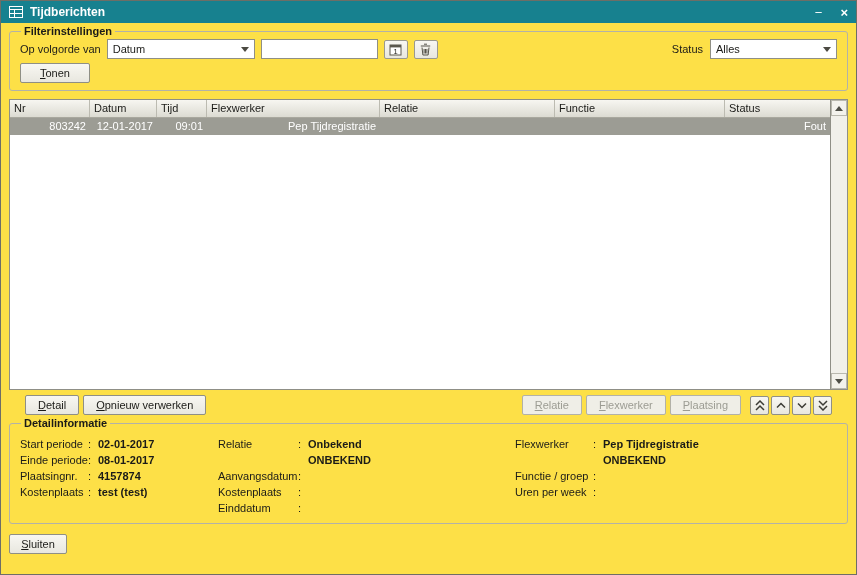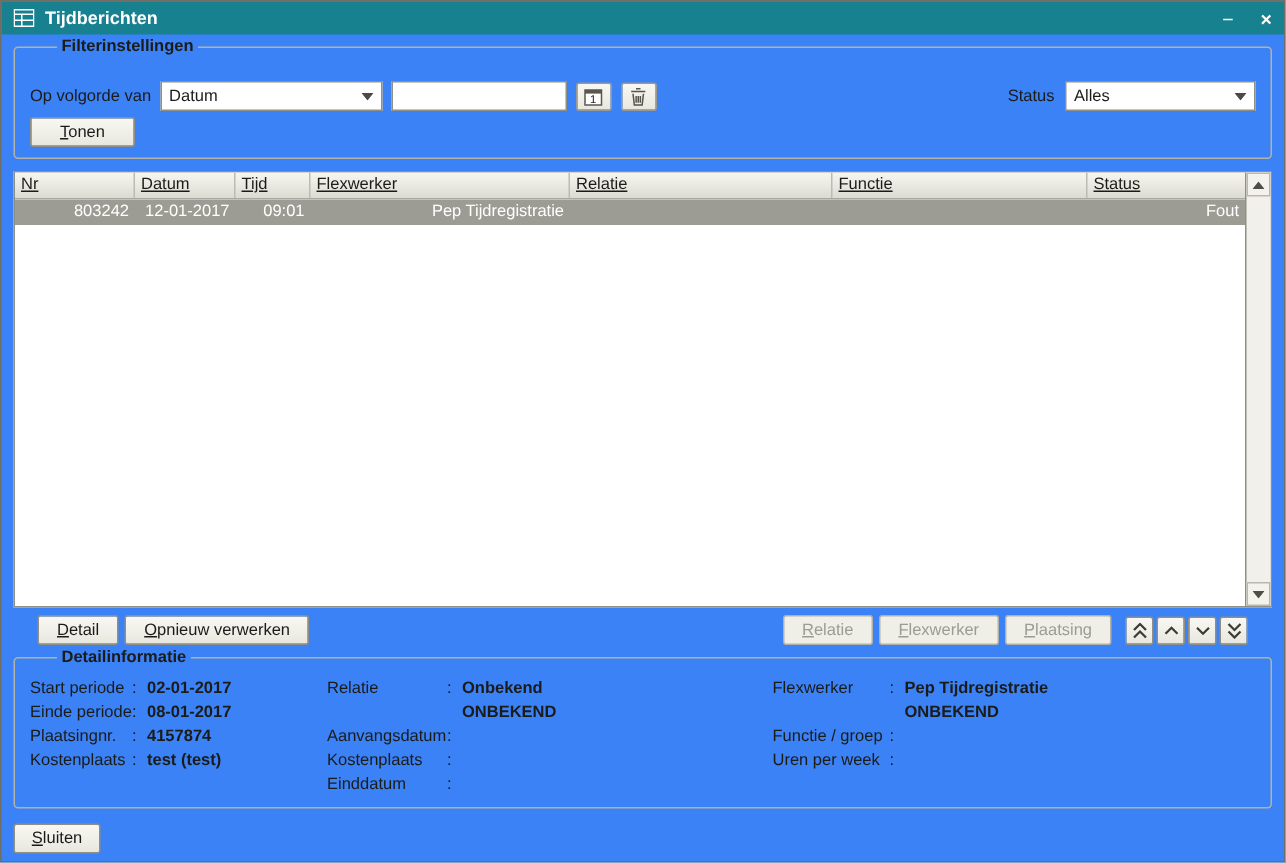--- a/index.html
+++ b/index.html
@@ -1,53 +1,53 @@
 <!DOCTYPE html>
 <html><head>
 <meta charset="utf-8">
 <style>
   html,body{margin:0;padding:0;background:#d6d6d0;}
   *{box-sizing:border-box;}
   .window{
-    width:857px;height:575px;background:#3b82f6;border:1px solid #6e6e66;
+    width:857px;height:575px;background:#fde047;border:1px solid #6e6e66;
     font-family:"Liberation Sans",sans-serif;font-size:11px;color:#1b1b18;
     position:relative;overflow:hidden;
   }
   
   .titlebar{height:22px;background:#17818f;display:flex;align-items:center;padding:0 8px;gap:7px;}
   .title-text{color:#fff;font-weight:bold;font-size:12px;flex:1;white-space:nowrap;}
   .tb-controls{display:flex;align-items:center;gap:18px;color:#fff;}
   .tb-btn{cursor:default;line-height:1;font-size:13px;}
   .tb-btn.close{font-weight:bold;}
   
   fieldset.group{border:1px solid #b3b2a7;border-radius:3px;margin:2px 8px 0;padding:2px 10px 7px;}
-  fieldset.group legend{font-weight:bold;padding:0 3px;margin-left:18px;}
-  
-  .frow{display:flex;align-items:center;gap:6px;height:20px;margin-top:15px;}
+  fieldset.group legend{font-weight:bold;padding:0 3px;margin-left:1px;}
+  
+  .frow{display:flex;align-items:center;gap:6px;height:20px;margin-top:0;}
   .frow2{margin-top:4px;}
   .flabel{white-space:nowrap;}
   .combo{height:20px;border:1px solid #8f8f85;background:#fff;display:flex;align-items:center;padding:0 3px 0 5px;}
   .combo-val{flex:1;white-space:nowrap;overflow:hidden;}
   .combo-arrow{width:12px;display:flex;align-items:center;justify-content:center;}
   .tinput{width:117px;height:20px;border:1px solid #8f8f85;background:#fff;font:inherit;padding:0 3px;}
   .iconbtn{width:24px;height:19px;padding:0;display:inline-flex;align-items:center;justify-content:center;
     background:linear-gradient(#f8f7f2,#e8e7df);border:1px solid #9a998f;border-radius:2px;}
   .rgt{margin-left:auto;display:flex;align-items:center;gap:7px;}
   
   .btn{height:20px;background:linear-gradient(#f8f7f2,#e8e7df);border:1px solid #8f8f85;border-radius:2px;
     font:inherit;color:#1b1b18;padding:0 12px;display:inline-flex;align-items:center;justify-content:center;white-space:nowrap;}
   .btn span{display:block;}
   .accel span::first-letter{text-decoration:underline;}
   .btn.disabled{color:#9c9c93;border-color:#b2b1a7;background:#efeee7;}
   .navbtn{width:19px;height:19px;padding:0;}
   
   .table-outer{display:flex;height:291px;border:1px solid #8f8f86;background:#fff;margin:8px 8px 0;}
   .table-main{flex:1;display:flex;flex-direction:column;overflow:hidden;}
   .thead{display:flex;height:18px;background:linear-gradient(#f7f6f1,#dcdbd2);border-bottom:1px solid #a9a89e;}
-  .th{padding:0 4px;line-height:17px;border-right:1px solid #bcbbb1;overflow:hidden;white-space:nowrap;text-decoration:underline;}
+  .th{padding:0 4px;line-height:17px;border-right:1px solid #bcbbb1;overflow:hidden;white-space:nowrap;}
   .th:last-child{border-right:none;}
   .tbody{flex:1;background:#fff;}
   .trow{display:flex;height:17px;line-height:17px;}
   .trow.selected{background:#9c9c94;color:#fff;}
   .td{padding:0 4px;overflow:hidden;white-space:nowrap;text-align:right;}
   .td.num{text-align:right;}
   .col-nr{width:80px;} .col-datum{width:67px;} .col-tijd{width:50px;}
   .col-flex{width:173px;} .col-rel{width:175px;} .col-func{width:170px;} .col-status{flex:1;}
   .vscrollbar{width:17px;border-left:1px solid #8f8f86;background:#f1f0ea;display:flex;flex-direction:column;}
   .sb-btn{height:16px;background:#f3f2ec;border:1px solid #b9b8ae;display:flex;align-items:center;justify-content:center;}

